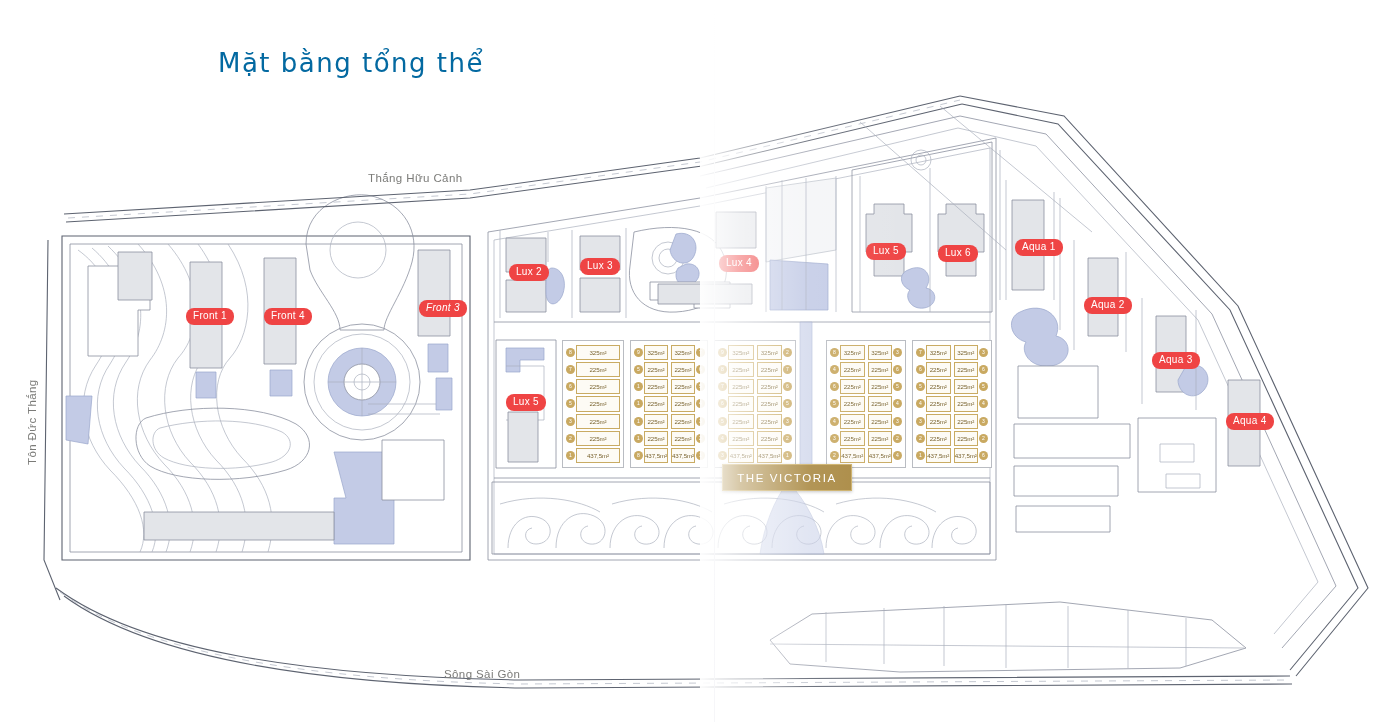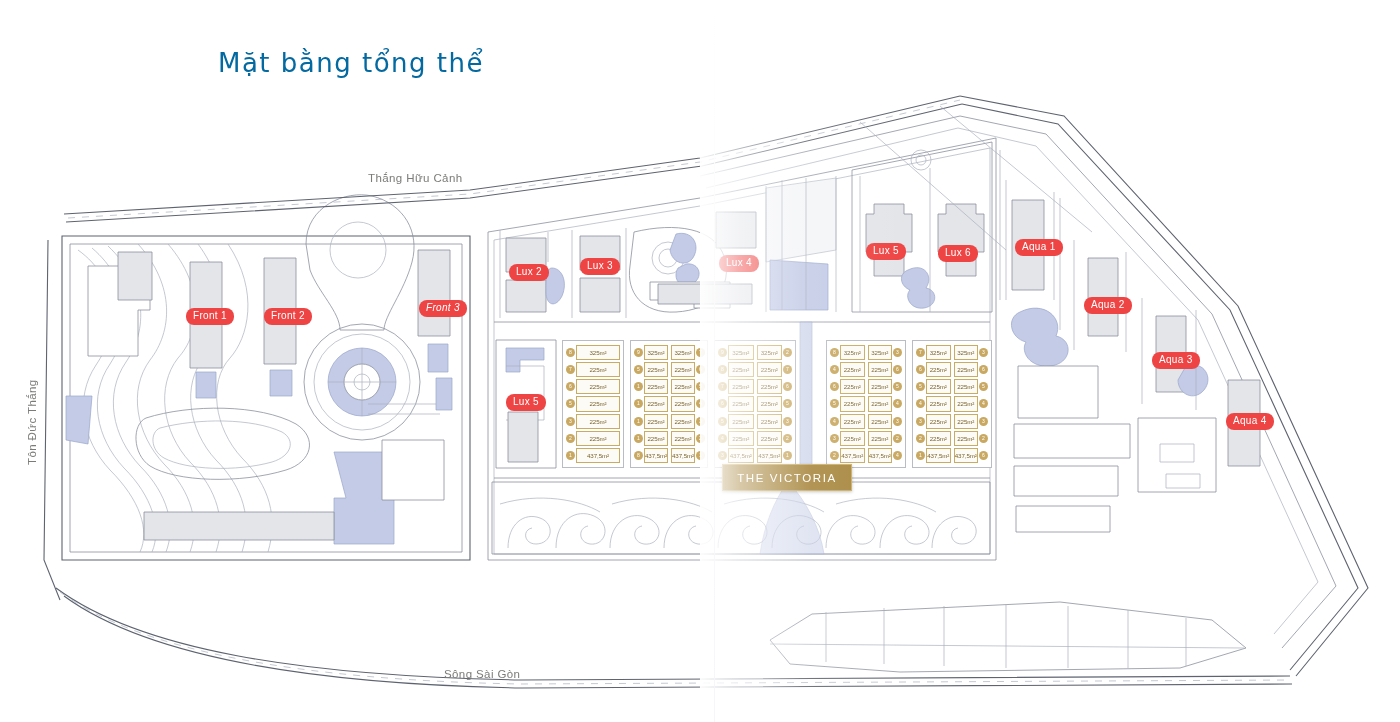--- a/index.html
+++ b/index.html
@@ -317,21 +317,21 @@
     <path class="lnf" d="M1000 150 L1000 300 M1060 198 L1060 330"></path>
   </svg>
 
   <div class="map-title">Mặt bằng tổng thể</div>
 
   <div class="street-label" style="left:368px; top:172px;">Thắng Hữu Cảnh</div>
   <div class="street-label vertical" style="left:26px; top:465px;">Tôn Đức Thắng</div>
   <div class="street-label" style="left:444px; top:668px;text-align:center;">Sông Sài Gòn</div>
 
   <div class="zone-tag" style="left:186px;  top:308px;">Front 1</div>
-  <div class="zone-tag" style="left:264px;  top:308px;">Front 2</div>
+  <div class="zone-tag" style="left:264px;  top:308px;">Front 4</div>
   <div class="zone-tag" style="left:419px;  top:300px;font-style:italic;">Front 3</div>
   <div class="zone-tag" style="left:506px;  top:394px;">Lux 5</div>
   <div class="zone-tag" style="left:509px;  top:264px;">Lux 2</div>
   <div class="zone-tag" style="left:580px;  top:258px;">Lux 3</div>
   <div class="zone-tag" style="left:719px;  top:255px;">Lux 4</div>
   <div class="zone-tag" style="left:866px;  top:243px;">Lux 5</div>
   <div class="zone-tag" style="left:938px;  top:245px;">Lux 6</div>
   <div class="zone-tag" style="left:1015px; top:239px;">Aqua 1</div>
   <div class="zone-tag" style="left:1084px; top:297px;">Aqua 2</div>
   <div class="zone-tag" style="left:1152px; top:352px;">Aqua 3</div>

